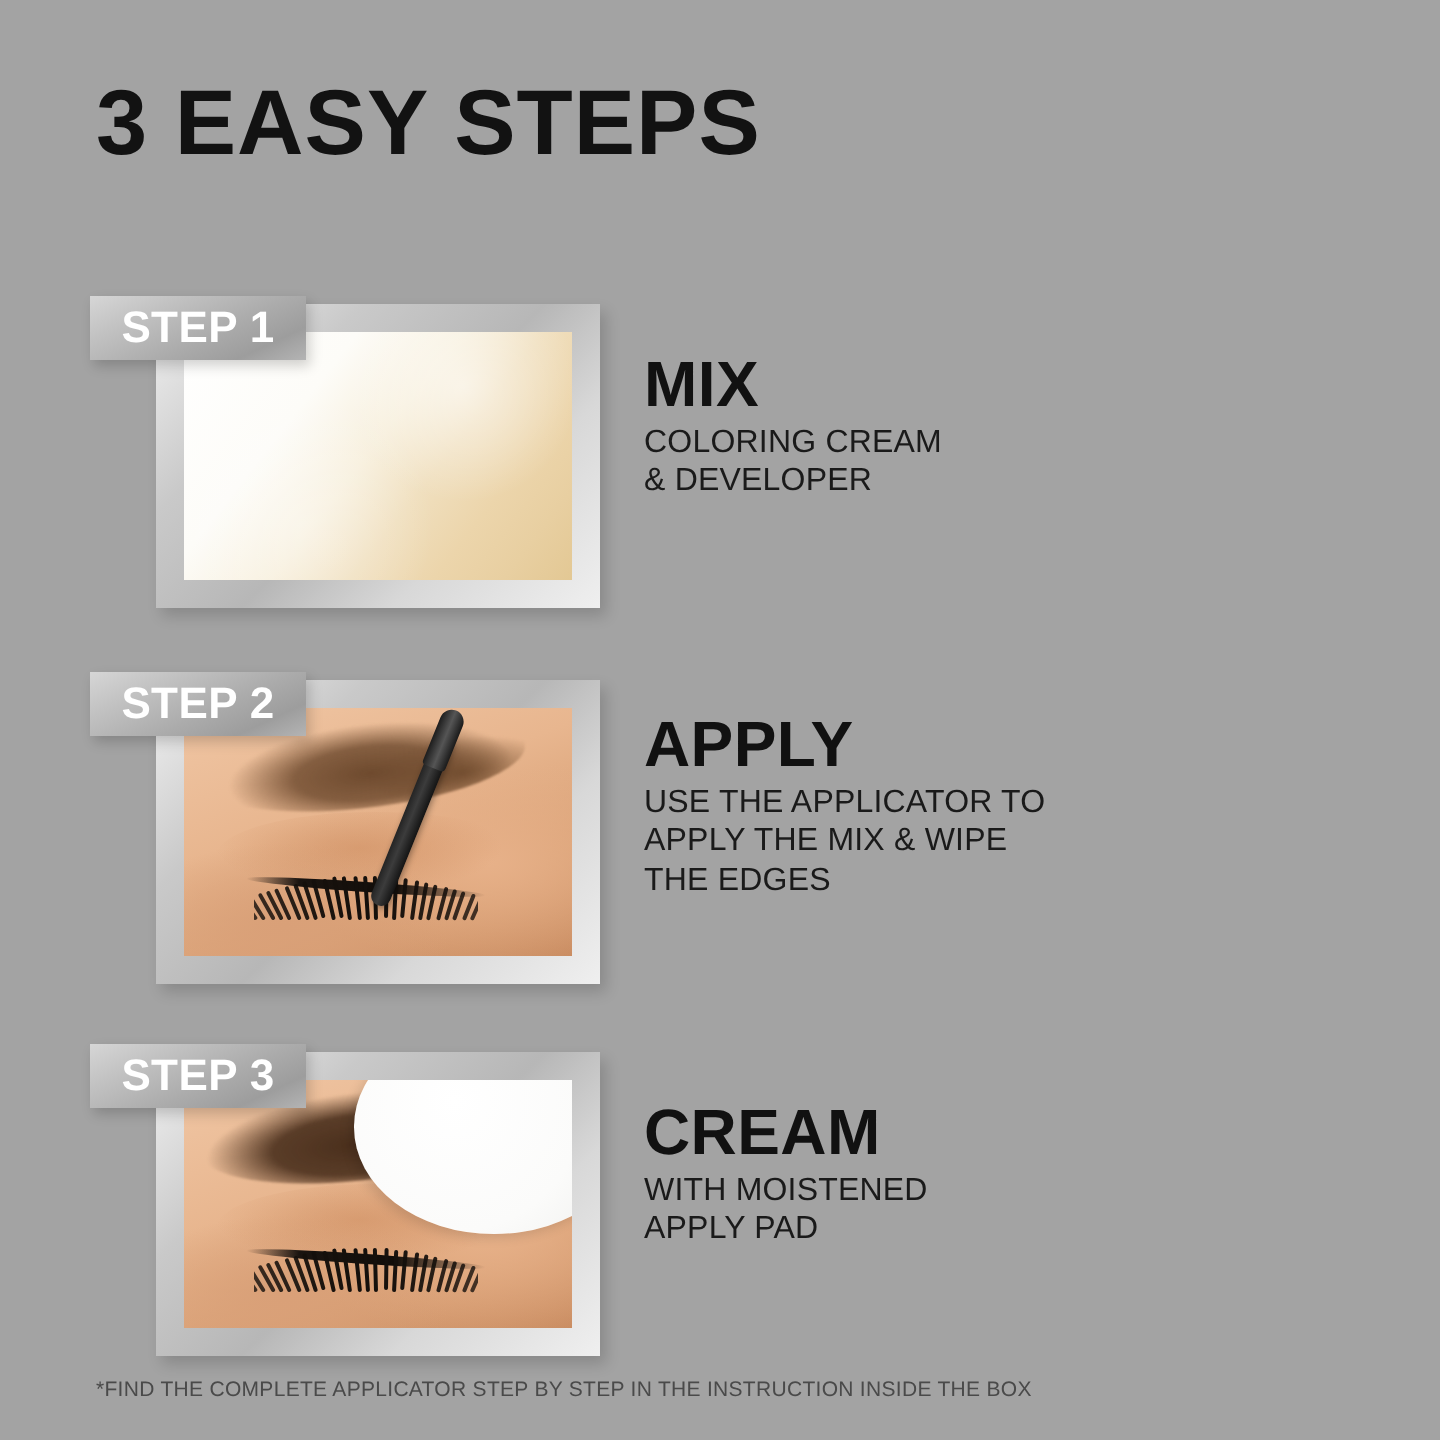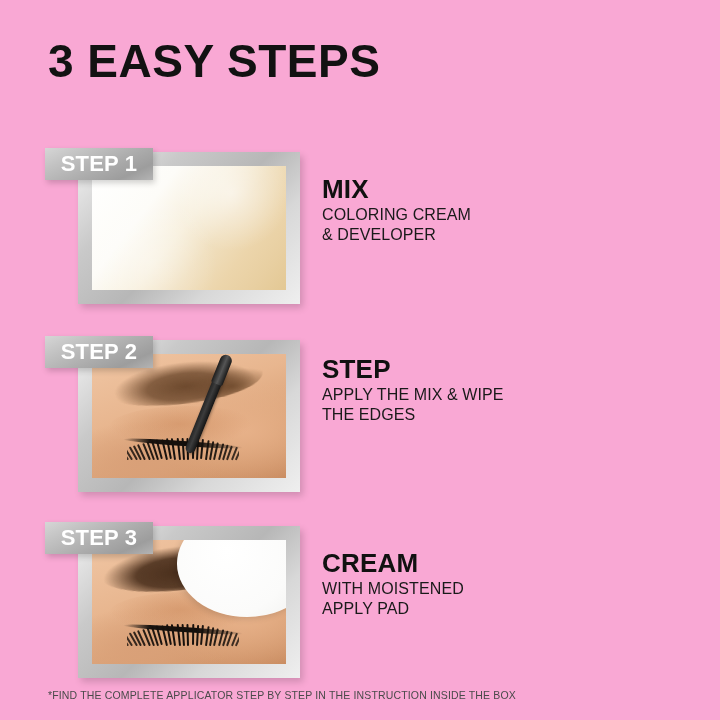--- a/index.html
+++ b/index.html
@@ -13,21 +13,21 @@
     font-family: "Liberation Sans", sans-serif;
     overflow: hidden;
     position: relative;
   }
 
   .page {
     position: absolute;
     inset: 0;
     width: 720px;
     height: 720px;
-    background: #f9a8d4;
+    background: #a3a3a3;
   }
 
   
   .headline {
     position: absolute;
     left: 48px;
     top: 38px;
     font-size: 46px;
     font-weight: bold;
     letter-spacing: 0.5px;
@@ -213,21 +213,21 @@
   }
 
   
   .copy {
     position: absolute;
     left: 322px;
     top: 28px;
     width: 366px;
   }
   .copy-title {
-    font-size: 26px;
+    font-size: 32px;
     font-weight: bold;
     color: #111111;
     letter-spacing: 0.2px;
     line-height: 1.05;
     margin: 0 0 2px 0;
   }
   .copy-line {
     font-size: 16px;
     font-weight: normal;
     color: #1a1a1a;
@@ -309,21 +309,22 @@
               <span style="left: 96%; height: 46%; transform: rotate(24deg); opacity: 0.78;"></span>
             </div>
           <div class="applicator"></div>
         </div>
       </div>
     </div>
     <div class="badge">
       <span class="badge-label">STEP 2</span>
     </div>
     <div class="copy">
-      <div class="copy-title">STEP</div>
+      <div class="copy-title">APPLY</div>
+      <div class="copy-line">USE THE APPLICATOR TO</div>
       <div class="copy-line">APPLY THE MIX &amp; WIPE</div>
       <div class="copy-line">THE EDGES</div>
     </div>
   </div>
 
   <div class="step step-3">
     <div class="frame">
       <div class="frame-inner">
         <div class="photo-brow">
           <div class="brow dark"></div>

